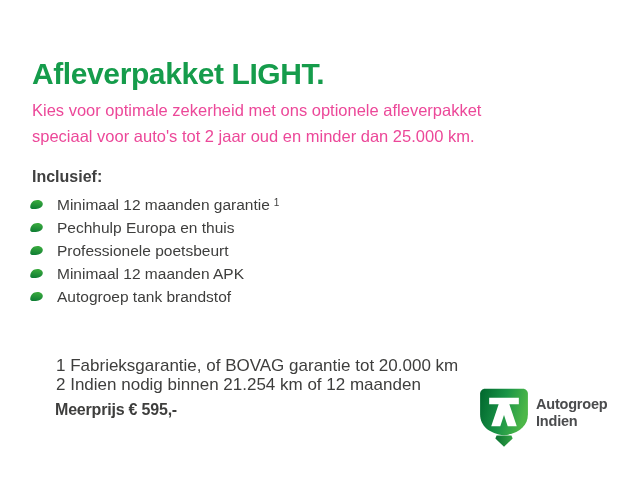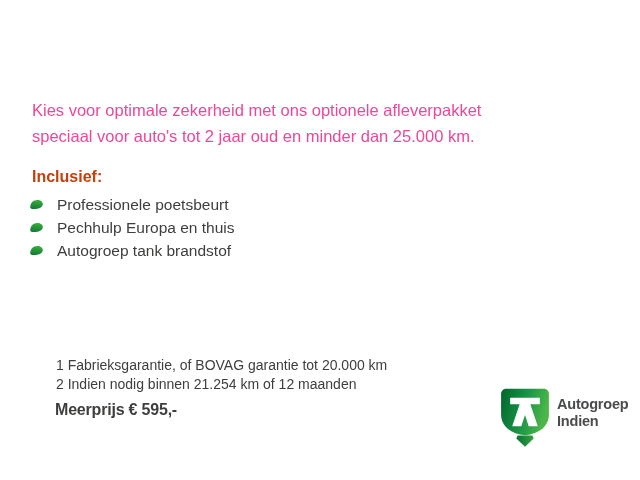--- a/index.html
+++ b/index.html
@@ -36,21 +36,21 @@
     line-height: 26px;
     color: #ec4899;
   }
   .list-heading {
     position: absolute;
     left: 32px;
     top: 166px;
     font-size: 16px;
     line-height: 22px;
     font-weight: bold;
-    color: #c2410c;
+    color: #404040;
   }
   .features {
     position: absolute;
     left: 29px;
     top: 193px;
     margin: 0;
     padding: 0;
     list-style: none;
   }
   .feature {
@@ -72,37 +72,37 @@
     font-size: 10px;
     line-height: 10px;
     margin-left: 4px;
     margin-top: 5px;
     color: #3E3E3D;
   }
   .footnotes {
     position: absolute;
     left: 56px;
     top: 356px;
-    font-size: 14px;
+    font-size: 17px;
     line-height: 19px;
     color: #3E3E3D;
   }
   .price {
     position: absolute;
     left: 55px;
     top: 397px;
     font-size: 16px;
     line-height: 26px;
     font-weight: bold;
     letter-spacing: -0.2px;
     color: #3E3E3D;
   }
   .logo {
     position: absolute;
-    left: 500px;
+    left: 479px;
     top: 387px;
     display: flex;
     align-items: flex-start;
   }
   .logo-shield {
     width: 50px;
     height: 61px;
     flex: none;
   }
   .logo-text {
@@ -137,38 +137,53 @@
     <linearGradient id="tipGrad" x1="0" y1="0" x2="1" y2="0">
       <stop offset="0" stop-color="#0A7232"></stop>
       <stop offset="1" stop-color="#33A243"></stop>
     </linearGradient>
     <path id="leafShape" d="M1.2,8.1 C1.2,3.7 4.5,0.9 8.3,0.9 C11.6,0.9 13.8,2.8 13.8,5.1 C13.8,7.8 10.6,9.9 6.8,9.9 L3,9.9 C2,9.9 1.2,9.1 1.2,8.1 Z" fill="url(#leafGrad)"></path>
   </defs>
 </svg>
 
 <div class="card">
 
+  <h1 class="title">Afleverpakket LIGHT.</h1>
 
   <p class="intro">Kies voor optimale zekerheid met ons optionele afleverpakket speciaal voor auto's tot 2 jaar oud en minder dan 25.000 km.</p>
 
   <div class="list-heading">Inclusief:</div>
 
   <ul class="features">
     <li class="feature">
       <svg class="leaf" viewBox="0 0 15 11">
           <use href="#leafShape"></use>
         </svg>
+      <span>Minimaal 12 maanden garantie</span>
+      <sup class="fsup">1</sup>
+    </li>
+    <li class="feature">
+      <svg class="leaf" viewBox="0 0 15 11">
+          <use href="#leafShape"></use>
+        </svg>
+      <span>Pechhulp Europa en thuis</span>
+      <sup class="fsup"></sup>
+    </li>
+    <li class="feature">
+      <svg class="leaf" viewBox="0 0 15 11">
+          <use href="#leafShape"></use>
+        </svg>
       <span>Professionele poetsbeurt</span>
       <sup class="fsup"></sup>
     </li>
     <li class="feature">
       <svg class="leaf" viewBox="0 0 15 11">
           <use href="#leafShape"></use>
         </svg>
-      <span>Pechhulp Europa en thuis</span>
+      <span>Minimaal 12 maanden APK</span>
       <sup class="fsup"></sup>
     </li>
     <li class="feature">
       <svg class="leaf" viewBox="0 0 15 11">
           <use href="#leafShape"></use>
         </svg>
       <span>Autogroep tank brandstof</span>
       <sup class="fsup"></sup>
     </li>
   </ul>

